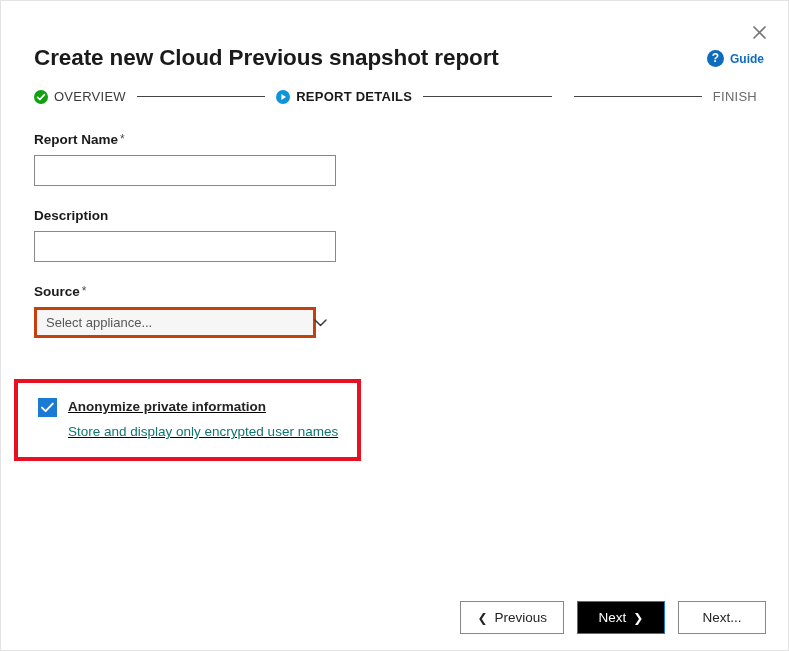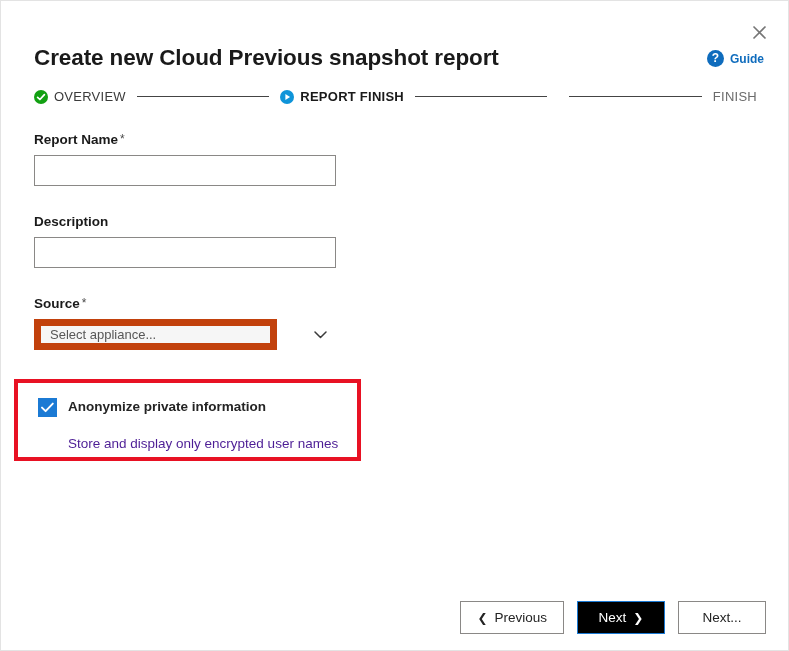--- a/index.html
+++ b/index.html
@@ -113,21 +113,21 @@
     min-width: 20px;
   }
 
   
   .form {
     position: absolute;
     left: 33px;
     top: 131px;
     width: 302px;
   }
-  .field { margin-bottom: 28px; }
+  .field { margin-bottom: 22px; }
   .field-label {
     display: block;
     font-size: 13.5px;
     font-weight: bold;
     color: #1a1a1a;
     margin-bottom: 8px;
   }
   .req {
     color: #4a4a4a;
     font-weight: normal;
@@ -148,23 +148,23 @@
     outline: none;
     border-radius: 0;
   }
   .select-wrap {
     position: relative;
     width: 302px;
     height: 31px;
   }
   .select-input {
     box-sizing: border-box;
-    width: 243px;
+    width: 282px;
     height: 31px;
-    border: 7px solid #c2410c;
+    border: 3px solid #c2410c;
     background: #f6f6f6;
     font-family: "Liberation Sans", sans-serif;
     font-size: 13px;
     color: #575757;
     padding: 0 28px 0 9px;
     display: flex;
     align-items: center;
     cursor: pointer;
     user-select: none;
   }
@@ -204,32 +204,32 @@
     border: 1px solid #1b7ad4;
     box-sizing: border-box;
     display: flex;
     align-items: center;
     justify-content: center;
     cursor: pointer;
     flex: none;
     margin-top: 1px;
   }
   .checkbox svg { display: block; }
-  .cb-texts { display: flex; flex-direction: column; }
+  .cb-texts { display: flex; flex-direction: column; text-decoration: underline; }
   .cb-label {
     font-size: 13.5px;
     font-weight: 600;
     color: #242424;
     line-height: 19px;
   }
   .cb-sub {
     font-size: 13.5px;
-    color: #4c1d95;
+    color: #0f766e;
     line-height: 19px;
-    margin-top: 18px;
+    margin-top: 6px;
   }
 
   
   .footer {
     position: absolute;
     right: 22px;
     bottom: 16px;
     display: flex;
     align-items: center;
     gap: 13px;
@@ -290,21 +290,21 @@
 
     <div class="connector"></div>
 
     <div class="step current">
       <span class="step-icon">
         <svg width="14" height="14" viewBox="0 0 14 14" aria-hidden="true">
           <circle cx="7" cy="7" r="7" fill="#0f94d9"></circle>
           <path d="M5.4 4.1 L10.1 7 L5.4 9.9 Z" fill="#ffffff"></path>
         </svg>
       </span>
-      <span class="step-label">REPORT FINISH</span>
+      <span class="step-label">REPORT DETAILS</span>
     </div>
 
     <div class="connector"></div>
 
 
     <div class="connector"></div>
 
     <div class="step">
       <span class="step-label">FINISH</span>
     </div>

